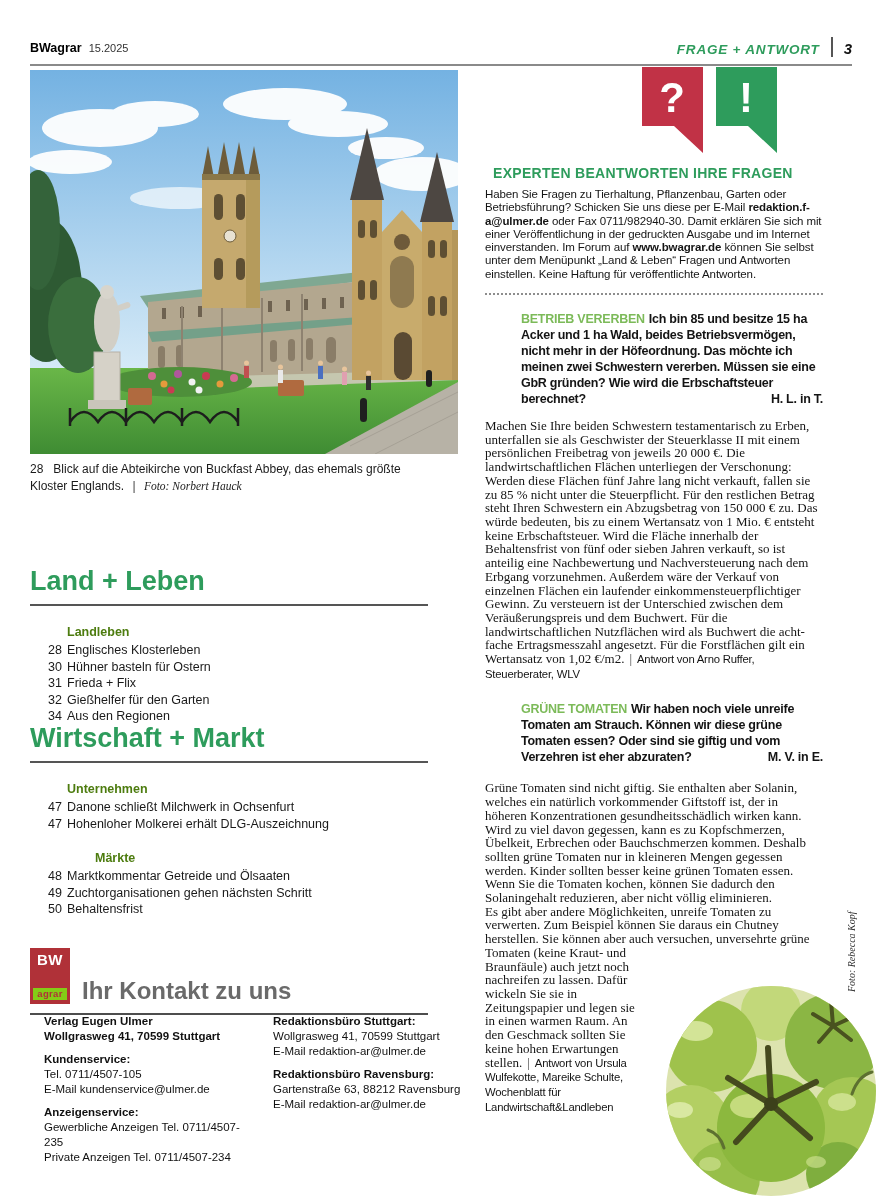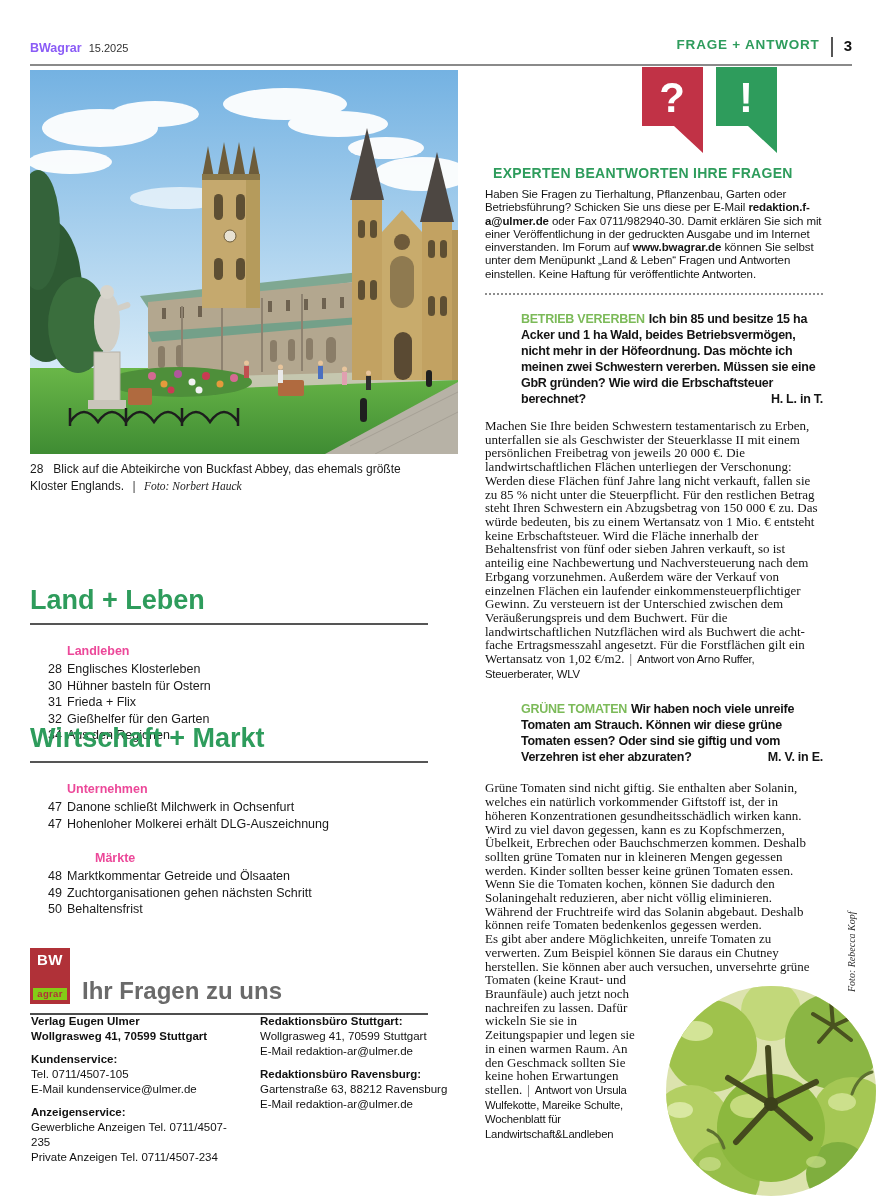--- a/index.html
+++ b/index.html
@@ -1,50 +1,50 @@
 <!DOCTYPE html>
 <html lang="de"><head>
 <meta charset="utf-8">
 <style>
   html,body{margin:0;padding:0;}
   body{width:882px;height:1199px;background:#fff;position:relative;overflow:hidden;
        font-family:"Liberation Sans",sans-serif;color:#111;}
 
   
   .pagehead{position:absolute;top:37px;left:30px;right:30px;display:flex;justify-content:space-between;align-items:center;}
-  .brand{font-weight:bold;font-size:12.5px;color:#8b5cf6;}
+  .brand{font-weight:bold;font-size:12.5px;color:#000000;}
   .issue{font-size:11px;color:#333;margin-left:7px;font-weight:normal;}
-  .headright{display:flex;align-items:flex-start;}
+  .headright{display:flex;align-items:flex-end;font-style:italic;}
   .section-label{color:#2e9c5c;font-weight:bold;font-size:13.5px;letter-spacing:.8px;}
   .headdiv{width:2px;height:20px;background:#555;margin:0 11px;}
   .pagenum{font-weight:bold;font-size:15px;color:#111;}
   .top-rule{position:absolute;top:64px;left:30px;right:30px;border-top:2px solid #8a8a8a;}
 
   
   .photo{position:absolute;left:30px;top:70px;width:428px;height:384px;overflow:hidden;}
   .caption{position:absolute;left:30px;top:461px;width:408px;font-size:12px;line-height:17px;color:#1a1a1a;}
   .caption .capnum{margin-right:10px;}
   .capcredit{font-family:"Liberation Serif",serif;font-style:italic;font-size:11.5px;color:#222;}
   .sep{margin:0 5px;color:#444;}
 
   .toc{position:absolute;left:30px;width:398px;}
   .toc h2{margin:0;font-size:27px;line-height:28px;font-weight:bold;color:#2e9c5c;}
   .toc .rule{border-top:2px solid #555;margin-top:9px;}
-  .toc .group-title{font-weight:bold;font-size:12.5px;margin:19px 0 3px 37px;color:#ec4899;}
+  .toc .group-title{font-weight:bold;font-size:12.5px;margin:19px 0 3px 37px;color:#4d7c0f;}
   .toc-item{display:flex;font-size:12.5px;line-height:16.6px;color:#1a1a1a;padding-left:18px;}
   .toc-item .num{flex:0 0 19px;}
 
   .contact-header{position:absolute;left:30px;top:948px;width:398px;display:flex;align-items:flex-end;gap:12px;
                   padding-bottom:9px;border-bottom:2px solid #4d4d4d;}
   .bwlogo{width:40px;height:56px;background:#b03138;position:relative;flex:0 0 40px;}
   .bwlogo .bw{color:#fff;font-weight:bold;font-size:15px;text-align:center;letter-spacing:.5px;padding-top:3px;}
   .bwlogo .agrar{position:absolute;left:3px;right:3px;bottom:4px;height:12px;background:#84cc16;color:#b03138;
                  font-weight:bold;font-size:9.5px;line-height:12px;text-align:center;letter-spacing:.3px;}
   .contact-title{font-size:24px;font-weight:bold;color:#6a6a6a;line-height:26px;}
-  .contact-cols{position:absolute;left:31px;top:1014px;width:430px;display:flex;gap:28px;font-size:11.5px;line-height:15px;}
+  .contact-cols{position:absolute;left:44px;top:1014px;width:430px;display:flex;gap:28px;font-size:11.5px;line-height:15px;}
   .ccol{width:210px;}
   .ccol .b{font-weight:bold;}
   .ccol .blockhead{font-weight:bold;margin-top:8px;}
 
   
   .right-col{position:absolute;left:485px;top:67px;width:338px;}
   .bubbles{position:relative;height:86px;}
   .bubble{position:absolute;top:0;width:61px;height:86px;}
   .bubble.q{left:157px;} .bubble.x{left:231px;}
 
@@ -227,21 +227,21 @@
     </g>
   </svg>
 </div>
 
 <div class="caption">
   <span class="capnum">28</span><span>Blick auf die Abteikirche von Buckfast Abbey, das ehemals größte Kloster Englands.</span>
   <span class="sep">|</span>
   <span class="capcredit">Foto: Norbert Hauck</span>
 </div>
 
-<div class="toc" style="top:586px;">
+<div class="toc" style="top:567px;">
   <h2>Land + Leben</h2>
   <div class="rule"></div>
   <div class="group-title">Landleben</div>
   <div class="toc-item">
       <span class="num">28</span>
       <span>Englisches Klosterleben</span>
     </div>
   <div class="toc-item">
       <span class="num">30</span>
       <span>Hühner basteln für Ostern</span>
@@ -285,21 +285,21 @@
       <span class="num">50</span>
       <span>Behaltensfrist</span>
     </div>
 </div>
 
 <div class="contact-header">
   <div class="bwlogo">
     <div class="bw">BW</div>
     <div class="agrar">agrar</div>
   </div>
-  <div class="contact-title">Ihr Fragen zu uns</div>
+  <div class="contact-title">Ihr Kontakt zu uns</div>
 </div>
 
 <div class="contact-cols">
   <div class="ccol">
     <div class="b">Verlag Eugen Ulmer</div>
     <div class="b">Wollgrasweg 41, 70599 Stuttgart</div>
     <div class="blockhead">Kundenservice:</div>
     <div>Tel. 0711/4507-105</div>
     <div>E-Mail kundenservice@ulmer.de</div>
     <div class="blockhead">Anzeigenservice:</div>
@@ -343,21 +343,20 @@
     <p><span>Machen Sie Ihre beiden Schwestern testamentarisch zu Erben, unterfallen sie als Geschwister der Steuerklasse II mit einem persönlichen Freibetrag von jeweils 20 000 €. Die landwirtschaftlichen Flächen unterliegen der Verschonung: Werden diese Flächen fünf Jahre lang nicht verkauft, fallen sie zu 85 % nicht unter die Steuerpflicht. Für den restlichen Betrag steht Ihren Schwestern ein Abzugsbetrag von 150 000 € zu. Das würde bedeuten, bis zu einem Wertansatz von 1 Mio. € entsteht keine Erbschaftsteuer. Wird die Fläche innerhalb der Behaltensfrist von fünf oder sieben Jahren verkauft, so ist anteilig eine Nachbewertung und Nachversteuerung nach dem Erbgang vorzunehmen. Außerdem wäre der Verkauf von einzelnen Flächen ein laufender einkommensteuerpflichtiger Gewinn. Zu versteuern ist der Unterschied zwischen dem Veräußerungspreis und dem Buchwert. Für die landwirtschaftlichen Nutzflächen wird als Buchwert die acht-fache Ertragsmesszahl angesetzt. Für die Forstflächen gilt ein Wertansatz von 1,02 €/m2.</span><span class="sep">|</span><span class="credit">Antwort von Arno Ruffer, Steuerberater, WLV</span></p>
   </div>
 
   <p class="question q2">
     <span class="qlabel">GRÜNE TOMATEN</span><span>Wir haben noch viele unreife Tomaten am Strauch. Können wir diese grüne Tomaten essen? Oder sind sie giftig und vom Verzehren ist eher abzuraten?</span>
     <span class="asker">M. V. in E.</span>
   </p>
 
   <div class="answer answer2">
     <p><span>Grüne Tomaten sind nicht giftig. Sie enthalten aber Solanin, welches ein natürlich vorkommender Giftstoff ist, der in höheren Konzentrationen gesundheitsschädlich wirken kann. Wird zu viel davon gegessen, kann es zu Kopfschmerzen, Übelkeit, Erbrechen oder Bauchschmerzen kommen. Deshalb sollten grüne Tomaten nur in kleineren Mengen gegessen werden. Kinder sollten besser keine grünen Tomaten essen. Wenn Sie die Tomaten kochen, können Sie dadurch den Solaningehalt reduzieren, aber nicht völlig eliminieren.</span></p>
-    <p><span>Während der Fruchtreife wird das Solanin abgebaut. Deshalb können reife Tomaten bedenkenlos gegessen werden.</span></p>
     <p>
       <span>Es gibt aber andere Möglichkeiten, unreife Tomaten zu verwerten. Zum Beispiel können Sie daraus ein Chutney herstellen. Sie können aber auch versuchen, unversehrte </span><span class="wrap-spacer"></span><span>grüne Tomaten (keine Kraut- und Braunfäule) auch jetzt noch nachreifen zu lassen. Dafür wickeln Sie sie in Zeitungspapier und legen sie in einen warmen Raum. An den Geschmack sollten Sie keine hohen Erwartungen stellen.</span><span class="sep">|</span><span class="credit">Antwort von Ursula Wulfekotte, Mareike Schulte, Wochenblatt für Landwirtschaft&amp;Landleben</span>
     </p>
   </div>
 </div>
 
 <div class="tomato">
   <svg width="210" height="210" viewBox="0 0 210 210" xmlns="http://www.w3.org/2000/svg">
     <rect width="210" height="210" fill="#dce3ae"></rect>
     <circle cx="195" cy="15" r="38" fill="#ecdcab" opacity="0.7"></circle>

